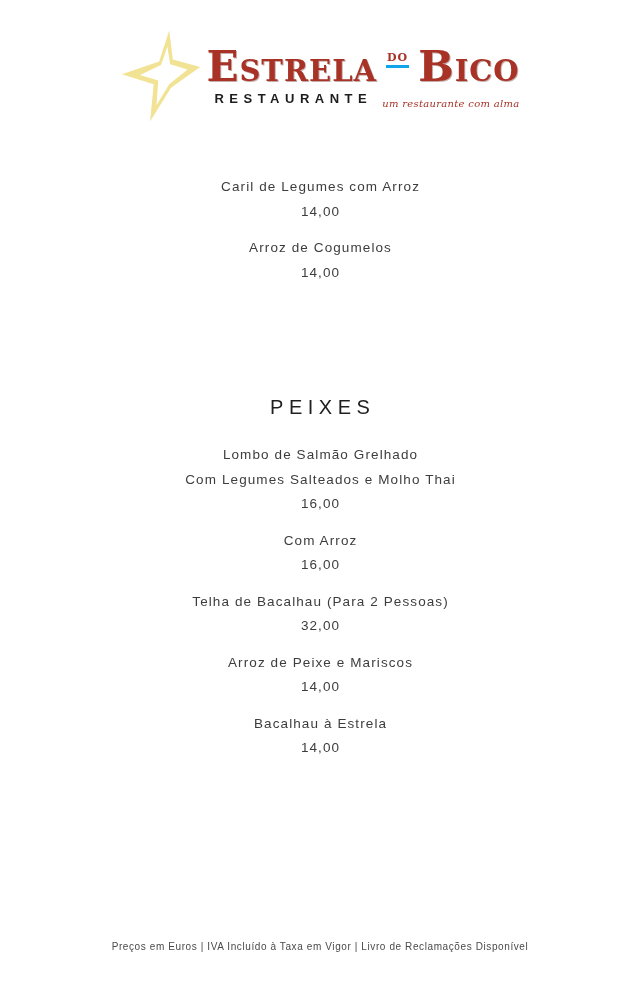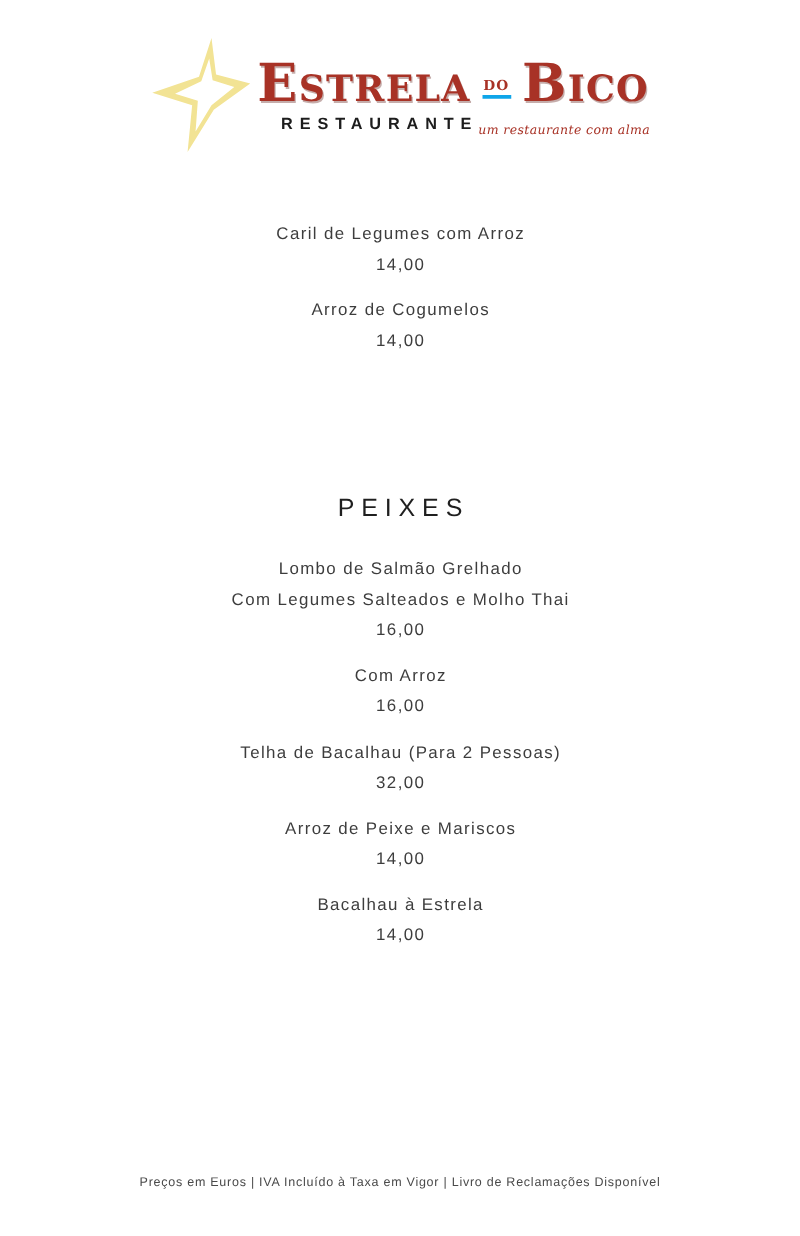--- a/index.html
+++ b/index.html
@@ -15,21 +15,21 @@
   
   .logo-row {
     position: absolute; top: 28px; left: 0; right: 0;
     display: flex; justify-content: center; align-items: center;
     height: 96px; gap: 4px;
   }
   .star { width: 82px; height: 96px; display: block; flex: 0 0 auto; }
   .star svg { width: 100%; height: 100%; display: block; }
   .wordmark { display: flex; flex-direction: column; }
   .wordmark-top {
-    display: flex; align-items: flex-end;
+    display: flex; align-items: center;
     font-family: "DejaVu Serif", serif;
     font-weight: bold;
     color: #a83226;
     font-variant: small-caps;
     line-height: 1;
   }
   .brand-main, .brand-secondary {
     font-size: 42px;
     letter-spacing: 1px;
     text-shadow: 1px 1px 0 rgba(90,20,15,0.35);
@@ -46,21 +46,21 @@
   .wordmark-bottom {
     display: flex; justify-content: space-between; align-items: baseline;
     margin-top: 3px;
   }
   .restaurante {
     font-family: "Liberation Sans", sans-serif;
     font-weight: bold;
     color: #1d1d1d;
     font-size: 13px;
     letter-spacing: 5.5px;
-    margin-left: 19px;
+    margin-left: 8px;
   }
   .tagline {
     font-family: "DejaVu Serif", serif;
     font-style: italic;
     color: #a83226;
     font-size: 10px;
     letter-spacing: 0.3px;
     transform: translateY(4px);
   }
 

